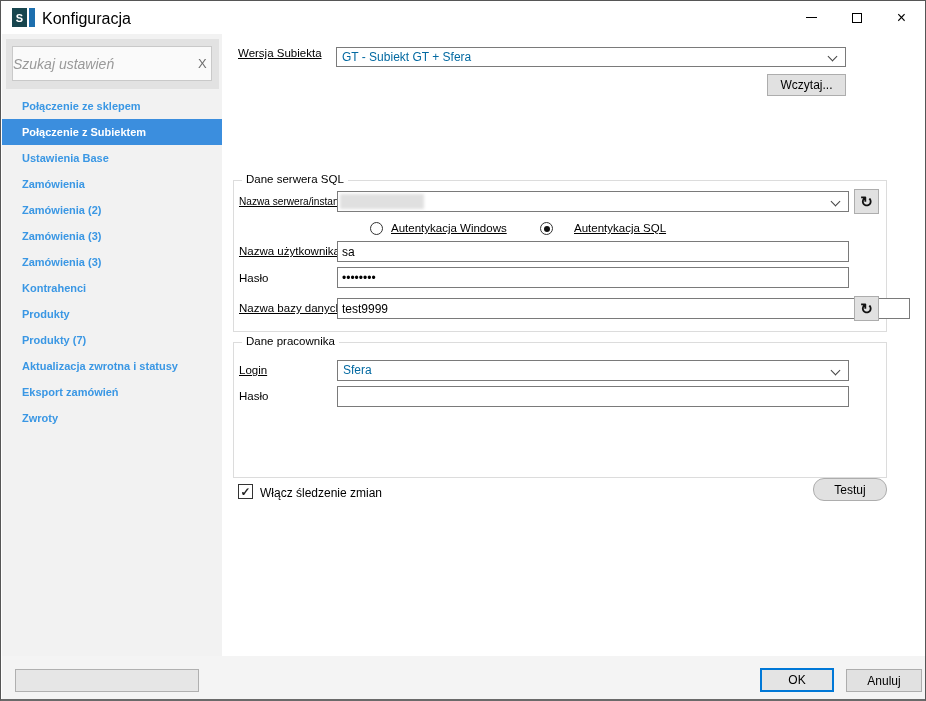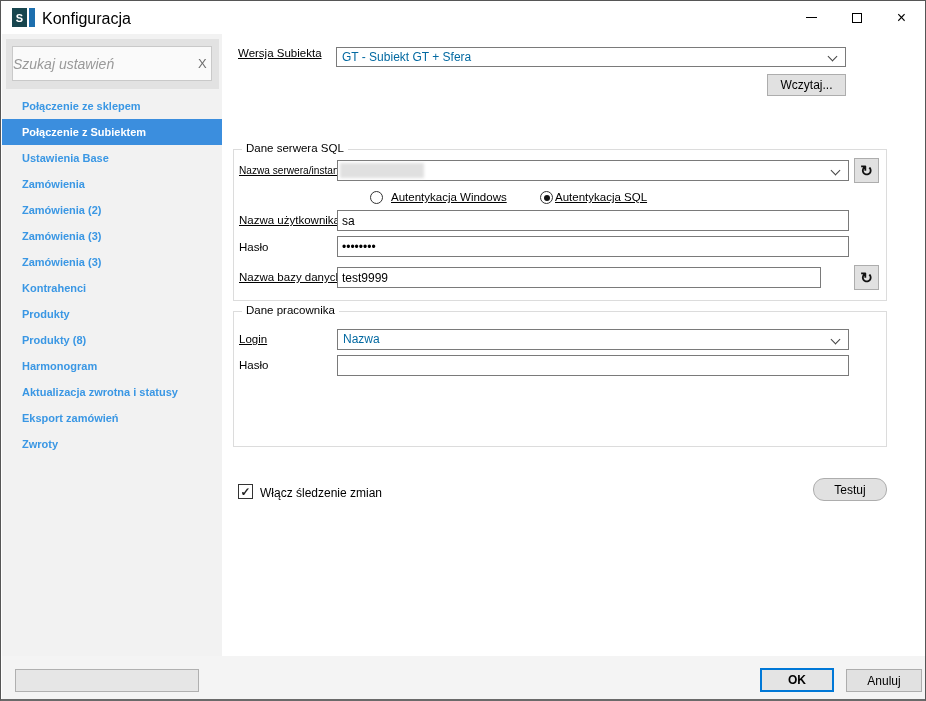--- a/index.html
+++ b/index.html
@@ -50,25 +50,25 @@
   .combo .val { position:absolute; left:5px; top:2px; font-size:12px; color:#0369a1; white-space:nowrap; }
   .chev { position:absolute; right:9px; top:5px; width:7px; height:7px;
           border-right:1.5px solid #444; border-bottom:1.5px solid #444; transform:rotate(45deg); }
   .redacted { position:absolute; left:2px; top:2px; width:84px; height:15px; background:#e0e0e0; filter:blur(1.5px); }
 
   .tbox { position:absolute; height:21px; border:1px solid #7a7a7a; background:#fff; padding:0 4px;
           font-family:"Liberation Sans", sans-serif; font-size:12px; color:#000; outline:none; }
 
   .btn { position:absolute; background:#e1e1e1; border:1px solid #adadad; font-family:"Liberation Sans", sans-serif;
          font-size:12px; color:#000; display:flex; align-items:center; justify-content:center; }
-  .btn.default { border:2px solid #0078d7; background:#e4e4e4;font-weight:bold; }
+  .btn.default { border:2px solid #0078d7; background:#e4e4e4; }
   .icon-btn { position:absolute; width:25px; height:25px; background:#e1e1e1; border:1px solid #adadad;
               display:flex; align-items:center; justify-content:center; font-size:15px; font-weight:bold; color:#111; }
 
-  .groupbox { position:absolute; border:1px solid #dcdcdc; }
+  .groupbox { position:absolute; border:1px solid #dcdcdc;margin-top:31px; }
   .legend { position:absolute; top:-8px; left:8px; background:#fff; padding:0 4px; font-size:11.5px; color:#000; }
 
   .radio { position:absolute; width:13px; height:13px; border:1px solid #333; border-radius:50%; background:#fff; }
   .radio.checked::after { content:""; position:absolute; left:2.5px; top:2.5px; width:6px; height:6px;
                           border-radius:50%; background:#111; }
   .radio-label { position:absolute; font-size:11.5px; text-decoration:underline; color:#000; white-space:nowrap; }
 
   .checkbox { position:absolute; width:15px; height:15px; border:1px solid #333; background:#fff;
               display:flex; align-items:center; justify-content:center; font-size:12px; font-weight:bold; color:#222; line-height:1; }
 
@@ -110,22 +110,21 @@
     <div class="nav">
       <div class="nav-item">Połączenie ze sklepem</div>
       <div class="nav-item selected">Połączenie z Subiektem</div>
       <div class="nav-item">Ustawienia Base</div>
       <div class="nav-item">Zamówienia</div>
       <div class="nav-item">Zamówienia (2)</div>
       <div class="nav-item">Zamówienia (3)</div>
       <div class="nav-item">Zamówienia (3)</div>
       <div class="nav-item">Kontrahenci</div>
       <div class="nav-item">Produkty</div>
-      <div class="nav-item">Produkty (8)</div>
-      <div class="nav-item">Harmonogram</div>
+      <div class="nav-item">Produkty (7)</div>
       <div class="nav-item">Aktualizacja zwrotna i statusy</div>
       <div class="nav-item">Eksport zamówień</div>
       <div class="nav-item">Zwroty</div>
     </div>
   </div>
 
   <div class="main">
 
     <span class="lbl link" style="left:16px; top:13px;">Wersja Subiekta</span>
     <div class="combo" style="left:114px; top:13px; width:510px;">
@@ -142,41 +141,41 @@
         <span class="redacted"></span>
         <span class="chev" style="top:6px;"></span>
       </div>
       <button class="icon-btn" style="left:620px; top:8px;">
           <span>↻</span>
         </button>
 
       <span class="radio" style="left:136px; top:41px;"></span>
       <span class="radio-label" style="left:157px; top:41px;">Autentykacja Windows</span>
       <span class="radio checked" style="left:306px; top:41px;"></span>
-      <span class="radio-label" style="left:321px; top:41px;text-align:center;">Autentykacja SQL</span>
+      <span class="radio-label" style="left:340px; top:41px;text-align:center;">Autentykacja SQL</span>
 
       <span class="lbl link" style="left:5px; top:64px;">Nazwa użytkownika</span>
       <input class="tbox" style="left: 103px; top: 60px; width: 512px;" value="sa">
 
       <span class="lbl" style="left:5px; top:91px;">Hasło</span>
       <input class="tbox" style="left: 103px; top: 86px; width: 512px;" value="••••••••">
 
       <span class="lbl link" style="left:5px; top:121px;">Nazwa bazy danych</span>
-      <input class="tbox" style="left: 103px; top: 117px; width: 484px;" value="test9999">
+      <input class="tbox" style="left: 103px; top: 117px; width: 573px;" value="test9999">
       <button class="icon-btn" style="left:620px; top:115px;">
           <span>↻</span>
         </button>
     </div>
 
     <div class="groupbox" style="left:11px; top:277px; width:654px; height:136px;">
       <span class="legend">Dane pracownika</span>
 
       <span class="lbl link" style="left:5px; top:21px;">Login</span>
       <div class="combo" style="left:103px; top:17px; width:512px; height:21px;">
-        <span class="val">Nazwa</span>
+        <span class="val">Sfera</span>
         <span class="chev" style="top:6px;"></span>
       </div>
 
       <span class="lbl" style="left:5px; top:47px;">Hasło</span>
       <input class="tbox" style="left: 103px; top: 43px; width: 512px;" value="">
     </div>
 
     <span class="checkbox" style="left:16px; top:450px;">
         <span>✓</span>
       </span>

